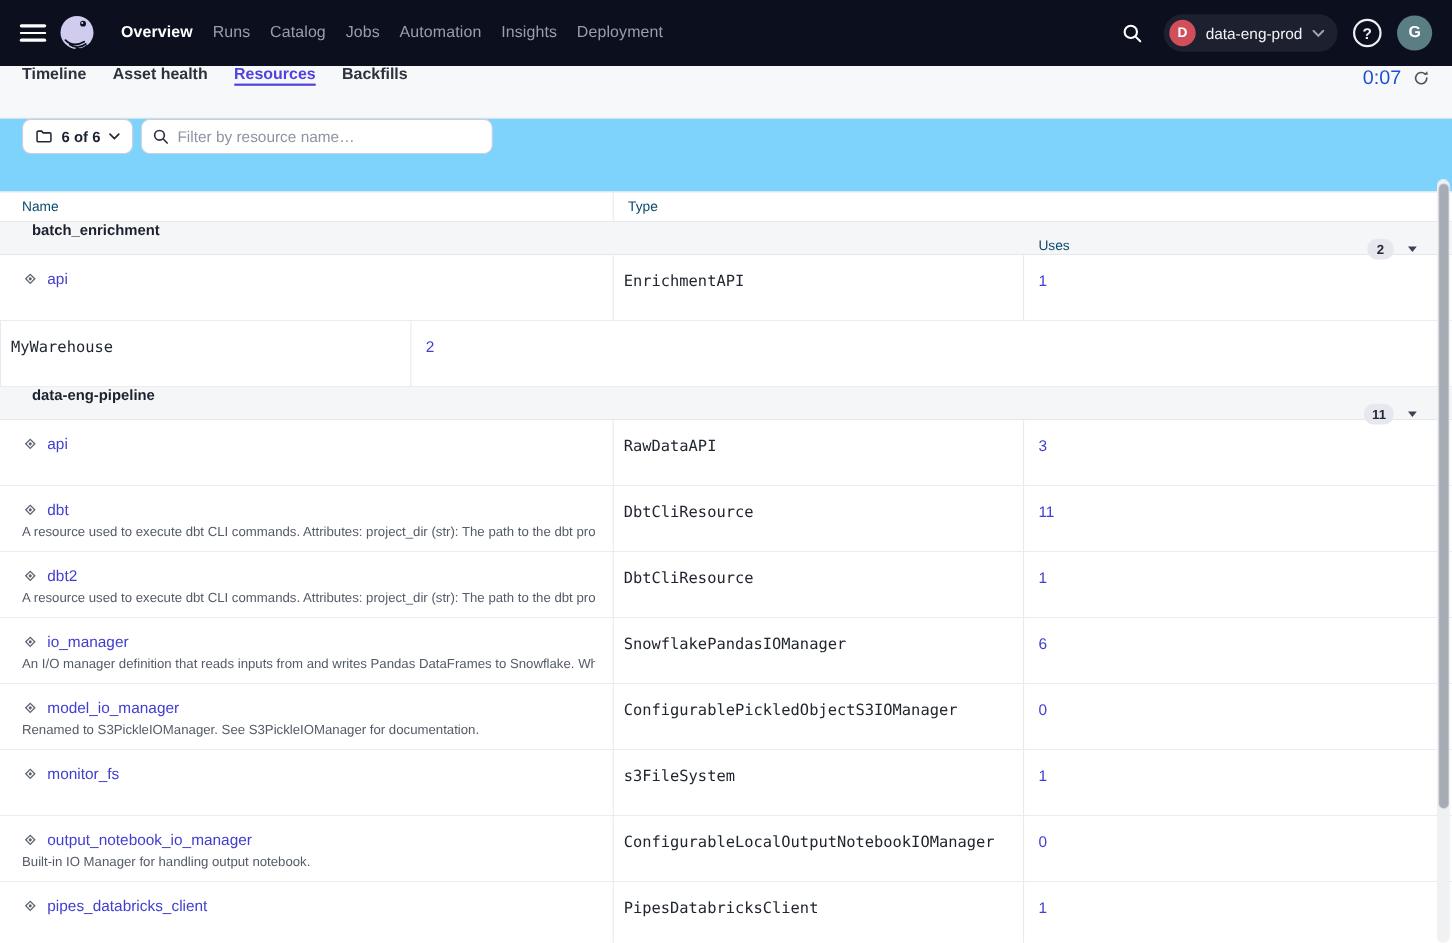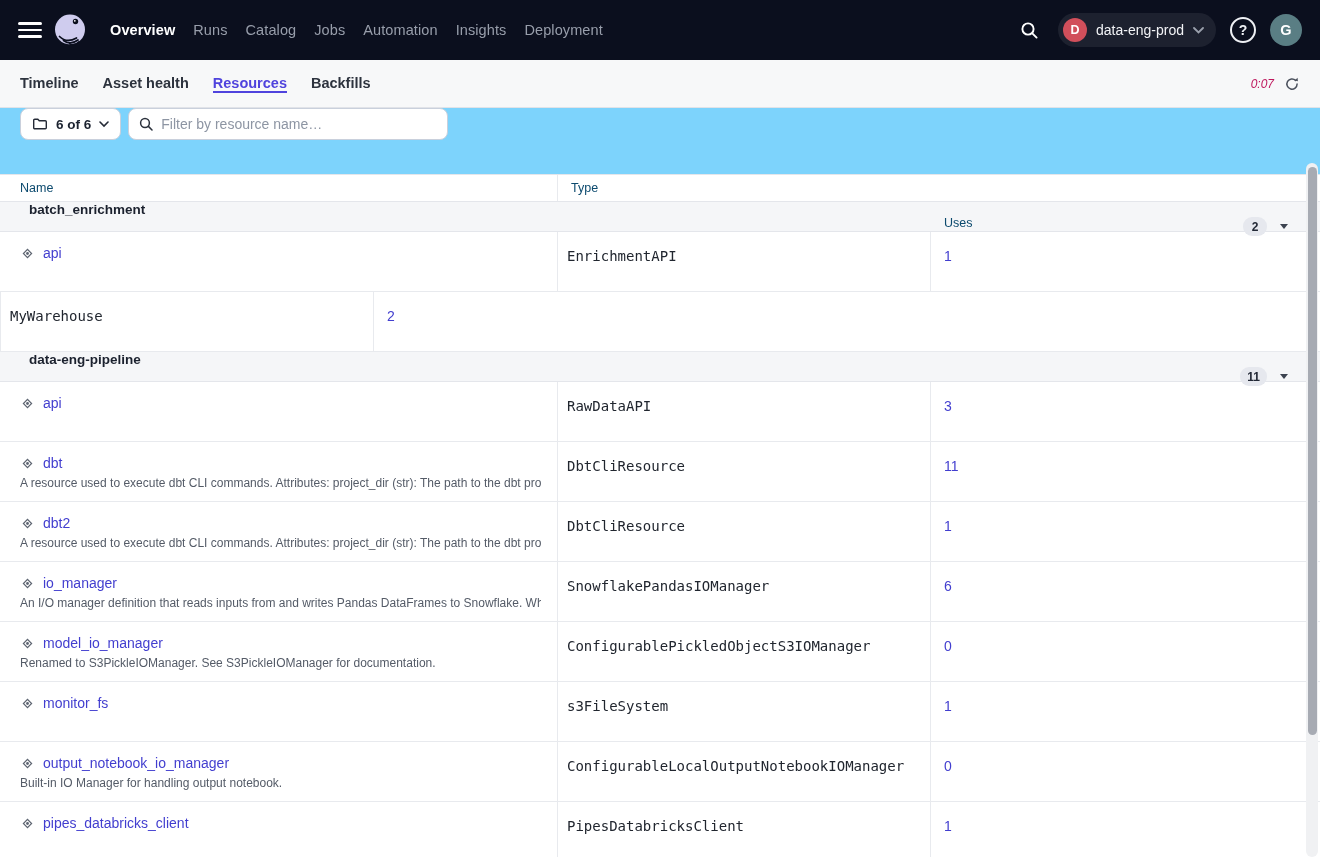--- a/index.html
+++ b/index.html
@@ -21,26 +21,26 @@
   .env-badge { width:24px; height:24px; border-radius:50%; background:#d14f5b; color:#fff;
     font-size:12.5px; font-weight:700; display:flex; align-items:center; justify-content:center; }
   .env-name { color:#f2f3f6; font-size:14px; }
   .help-btn { width:26px; height:26px; border:2px solid #eef0f4; border-radius:50%; color:#eef0f4;
     font-size:14px; font-weight:700; display:flex; align-items:center; justify-content:center; cursor:pointer; }
   .avatar { width:32px; height:32px; border-radius:50%; background:#5a7e84; color:#fff;
     font-size:14.5px; font-weight:600; display:flex; align-items:center; justify-content:center; cursor:pointer; }
 
   
   .tabbar { height:48px; background:#f7f8f9; border-bottom:1px solid #e1e3e8;
-    display:flex; align-items:center; padding:0 20px; }
+    display:flex; align-items:flex-start; padding:0 20px; }
   .tabs { display:flex; gap:24px; }
   .tab { display:flex; align-items:center; font-size:14.5px; font-weight:600; color:#2d333e;
     cursor:pointer; border-bottom:2px solid transparent; }
   .tab.active { color:#4F43DD; border-bottom-color:#4F43DD; }
-  .tabbar-right { margin-left:auto; display:flex; align-items:center; gap:10px; color:#be185d; font-size:12px;font-style:italic; }
+  .tabbar-right { margin-left:auto; display:flex; align-items:center; gap:10px; color:#1d4ed8; font-size:18px; }
   .refresh-btn { display:flex; align-items:center; cursor:pointer; color:#4b515d; }
 
   
   .toolbar { height:66px; display:flex; align-items:flex-start; gap:7px; padding:0 20px; background:#7dd3fc; }
   .repo-filter { height:32px; display:flex; align-items:center; gap:8px; border:1px solid #c9d0dc;
     border-radius:8px; padding:0 11px; font-size:13.5px; font-weight:600; color:#1c2330; cursor:pointer; background:#fff; }
   .search-box { height:32px; width:320px; display:flex; align-items:center; gap:8px;
     border:1px solid #c9d0dc; border-radius:8px; padding:0 10px; background:#fff; }
   .search-box input { border:none; outline:none; flex:1; font-size:14px; color:#1c2330;
     font-family:"Liberation Sans", sans-serif; background:transparent; }

